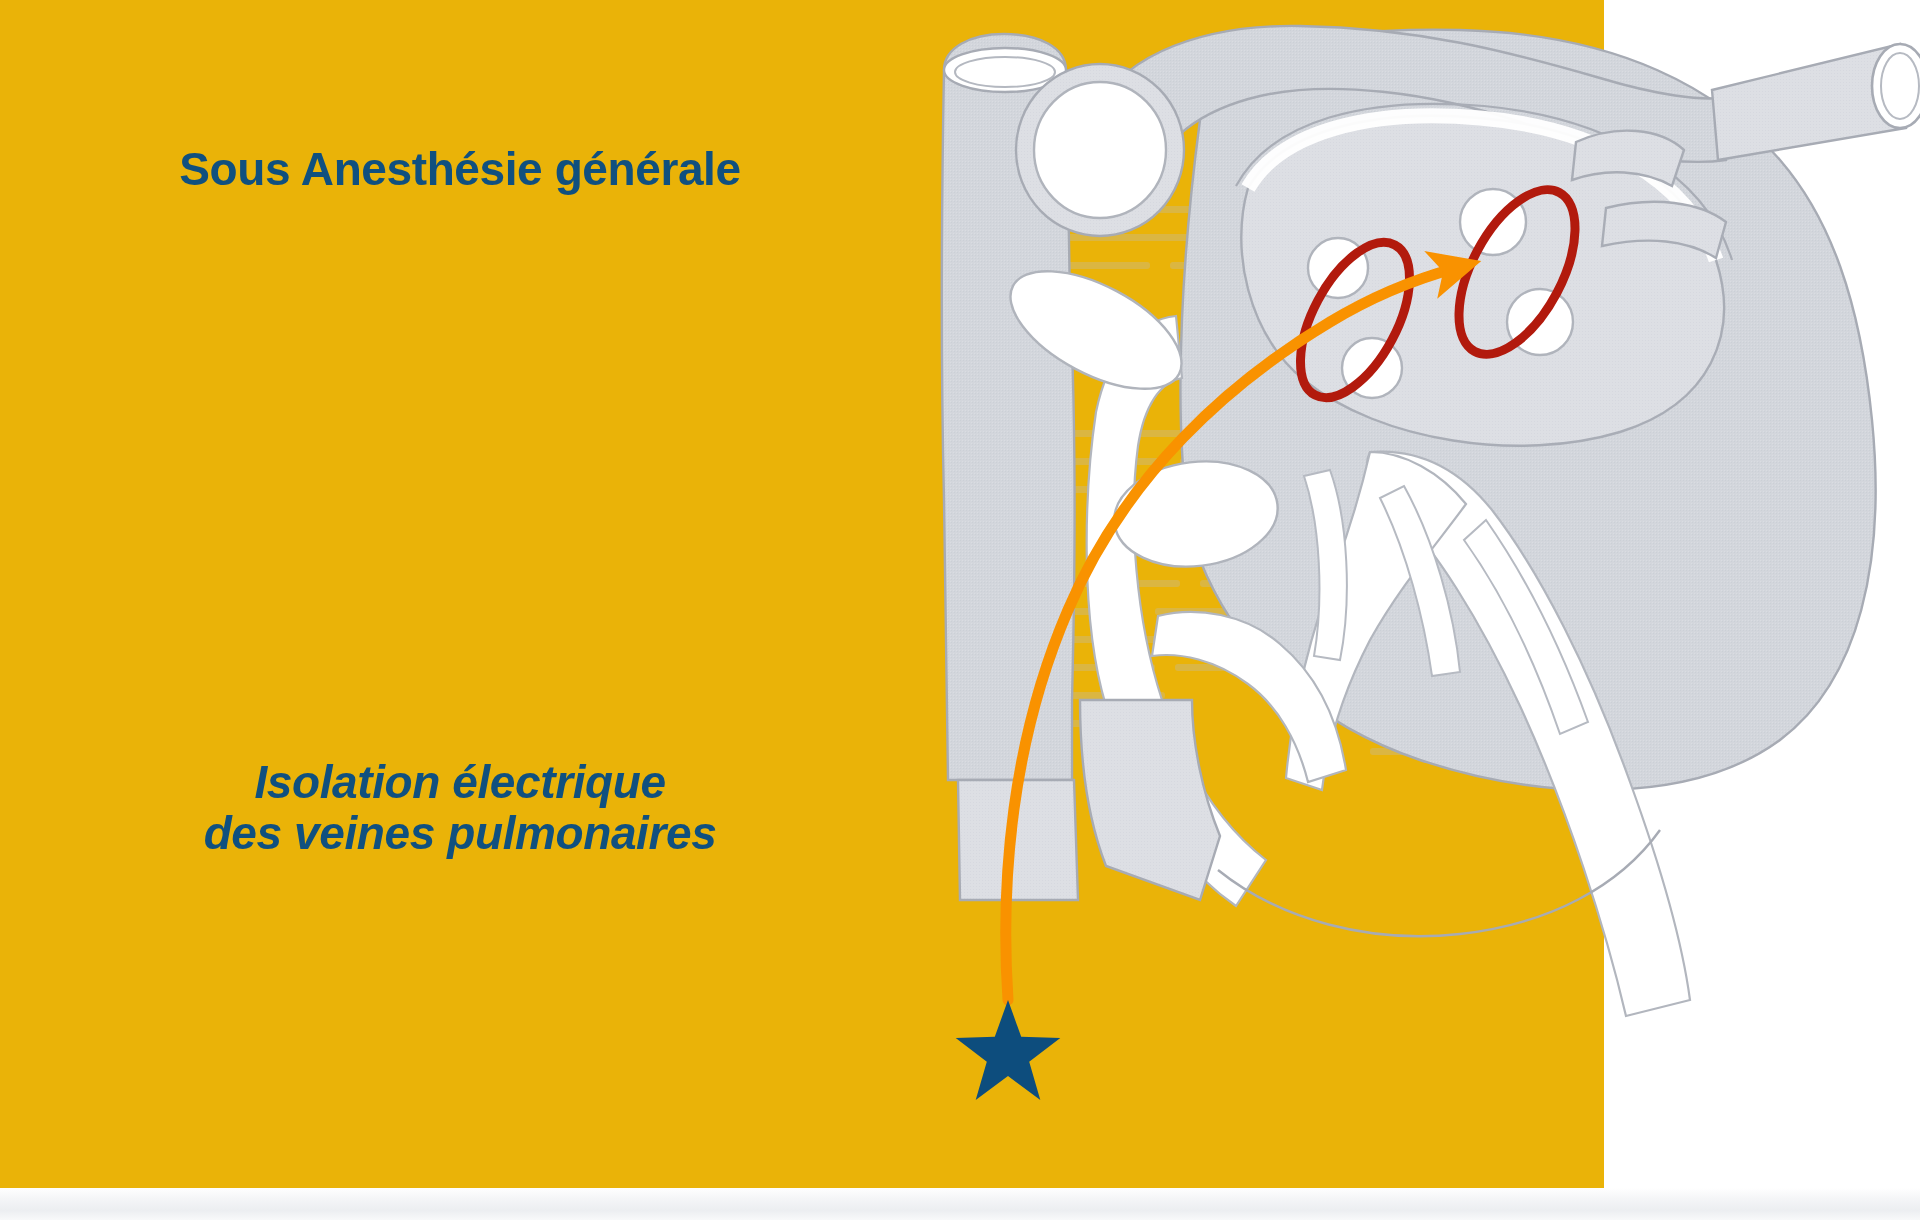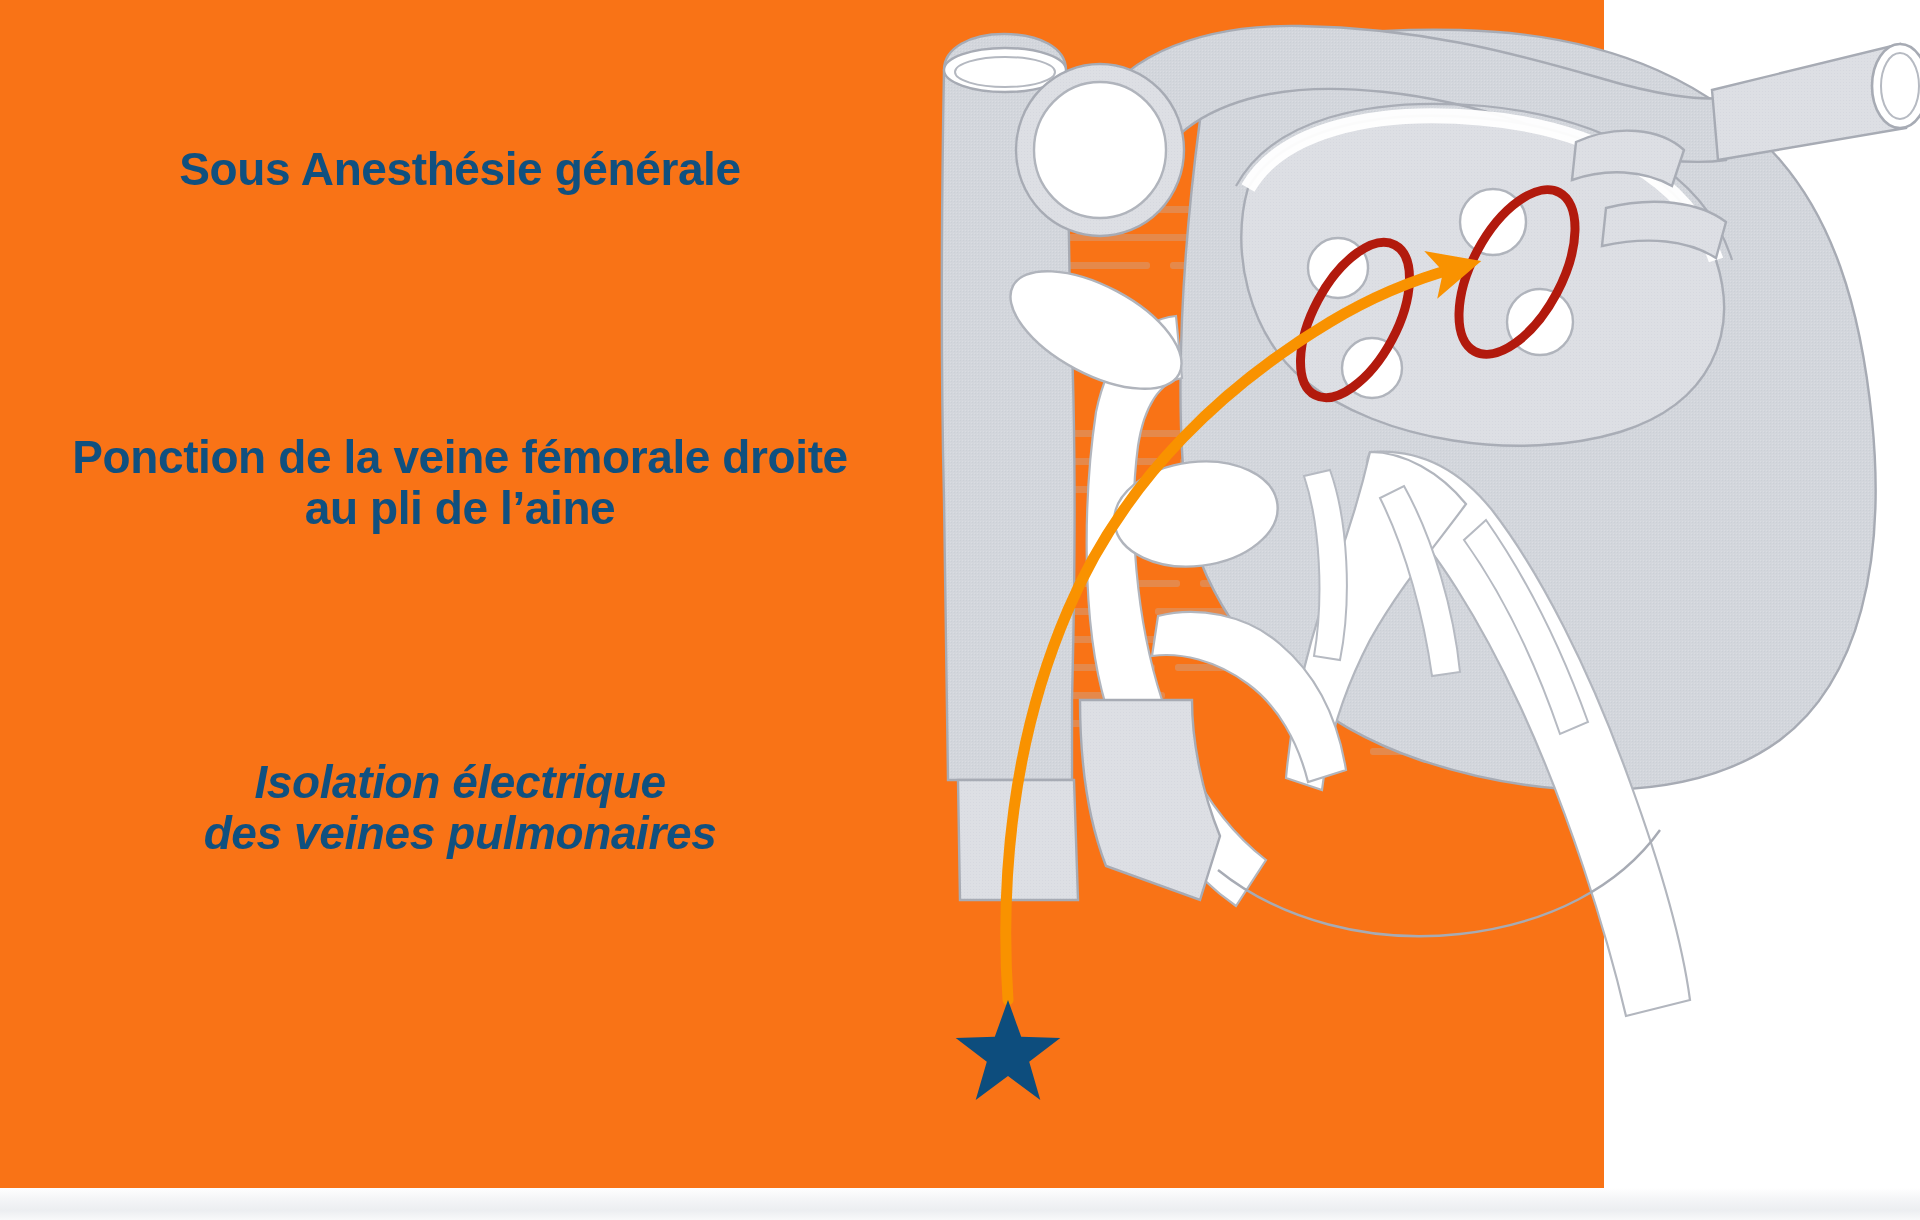--- a/index.html
+++ b/index.html
@@ -13,21 +13,21 @@
     height: 1220px;
     overflow: hidden;
     font-family: "Liberation Sans", sans-serif;
     position: relative;
   }
   #slide {
     position: absolute;
     left: 0; top: 0;
     width: 1604px;
     height: 1220px;
-    background: #f97316;
+    background: #eab308;
   }
   
   .text-col {
     position: absolute;
     left: 0;
     top: 0;
     width: 920px;
     height: 1180px;
   }
   .line {
@@ -75,22 +75,20 @@
 </style>
 </head>
 <body>
 
 <div id="slide">
 
   <div class="text-col">
 
     <div class="line" id="block-anesthesie">Sous Anesthésie générale</div>
 
-    <div class="line" id="block-ponction">Ponction de la veine fémorale droite
-au pli de l’aine</div>
 
     <div class="line" id="block-isolation">Isolation électrique
 des veines pulmonaires</div>
   </div>
 
   <div id="heart-figure">
     <svg width="1020" height="1180" viewBox="0 0 1020 1180" xmlns="http://www.w3.org/2000/svg">
       <defs>
 
         <pattern id="scanTex" width="3" height="3" patternUnits="userSpaceOnUse">

